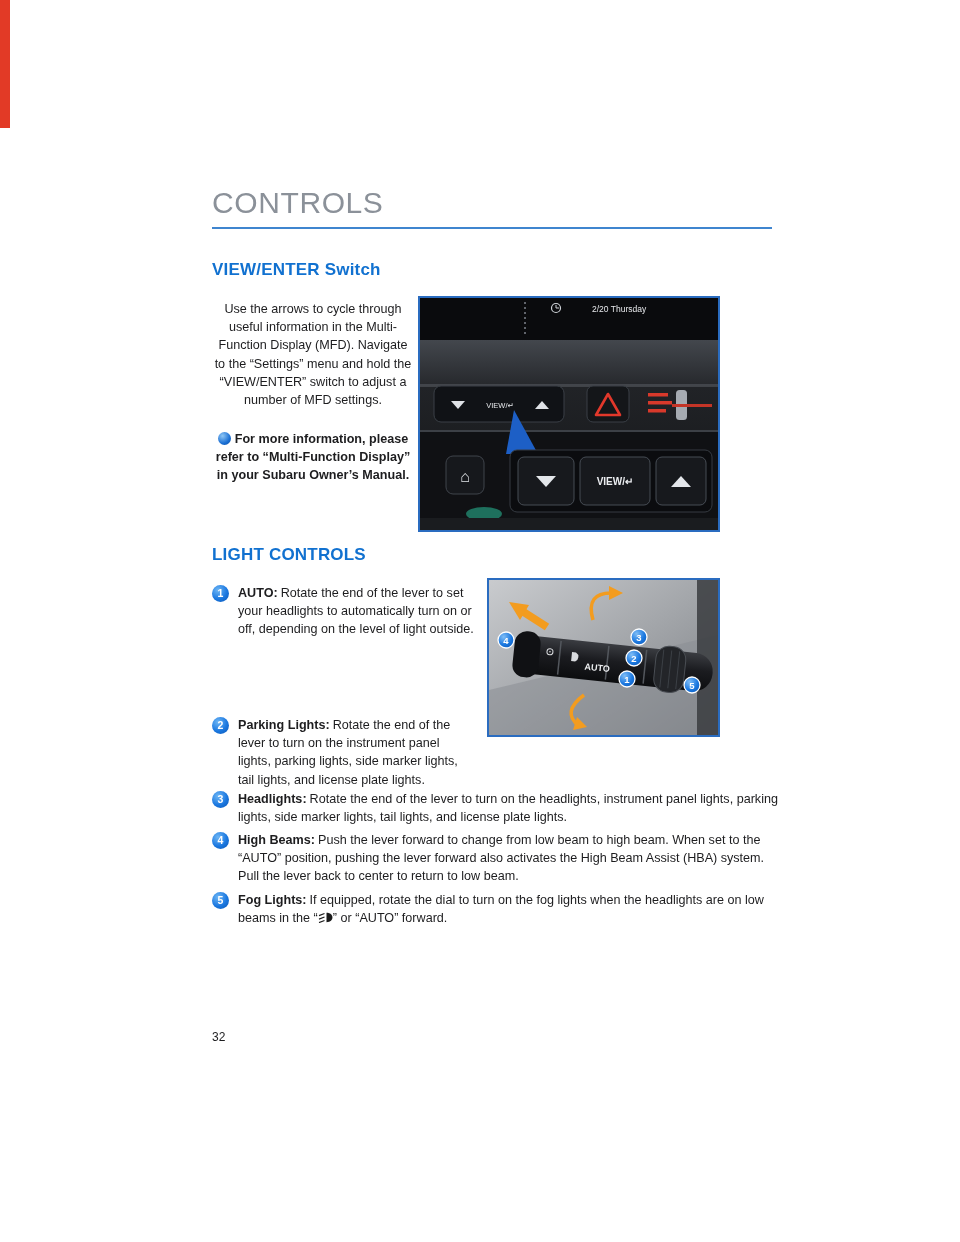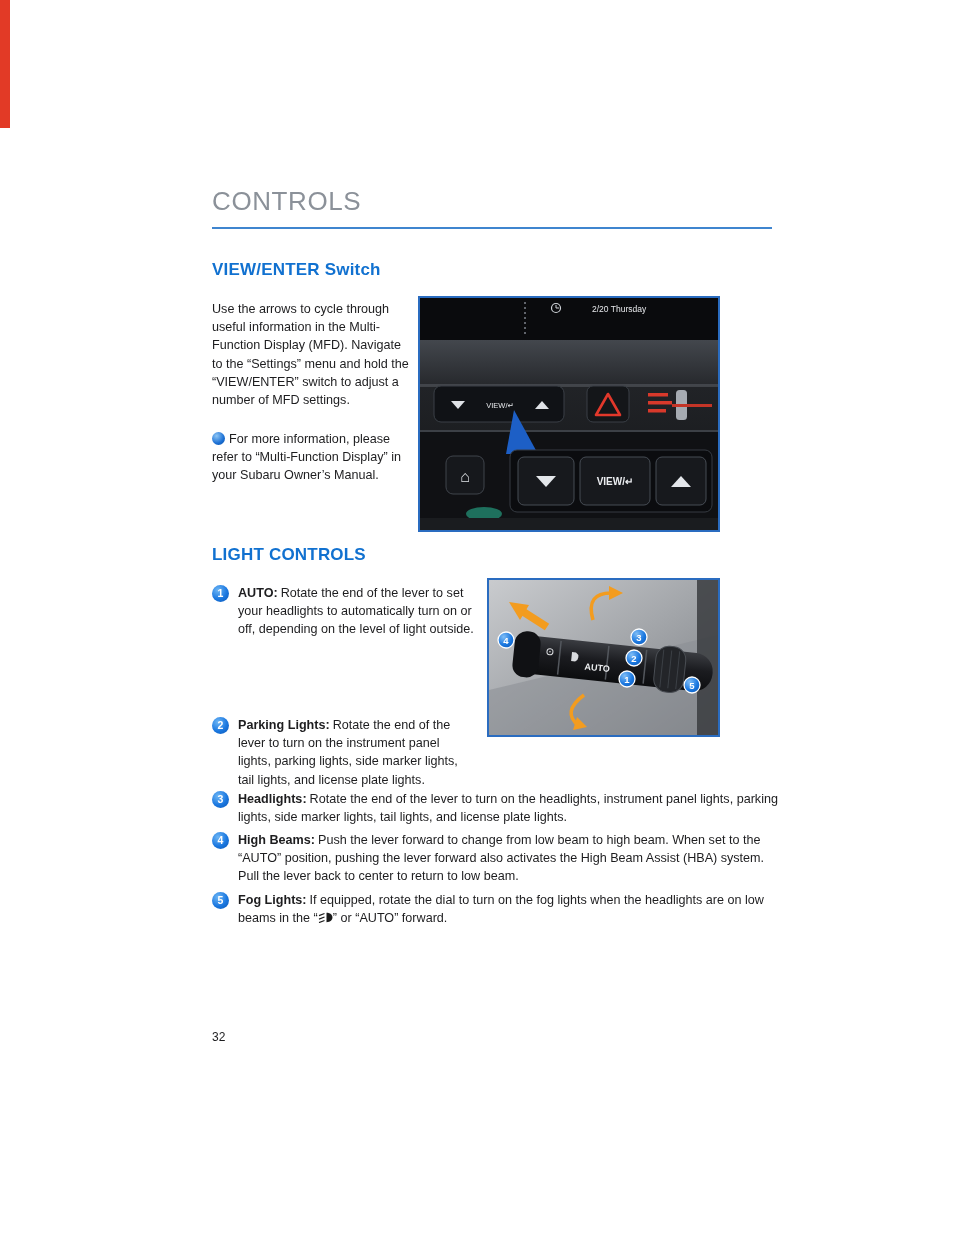--- a/index.html
+++ b/index.html
@@ -2,31 +2,31 @@
 <html><head>
 <meta charset="utf-8">
 <style>
   * { margin:0; padding:0; box-sizing:border-box; }
   html,body { background:#ffffff; }
   body { font-family:"Liberation Sans", sans-serif; color:#1d1d1f; }
   .page { position:relative; width:960px; height:1242px; background:#ffffff; overflow:hidden; }
 
   .red-tab { position:absolute; left:0; top:0; width:10px; height:128px; background:#e23a26; }
 
-  .page-header { position:absolute; left:212px; top:186px; font-size:26px; font-weight:400;
+  .page-header { position:absolute; left:212px; top:186px; font-size:30px; font-weight:400;
                  color:#8b9199; letter-spacing:0.6px; }
   .header-rule { position:absolute; left:212px; top:227px; width:560px; height:2px; background:#3f85cf; }
 
   .sec-title { position:absolute; color:#1171d0; font-weight:bold; font-size:17px; letter-spacing:0.2px; }
   .ve-title { left:212px; top:260px;text-align:center; }
   .lc-title { left:212px; top:545px; }
 
-  .body-text { font-size:12.6px; line-height:18.2px; color:#1d1d1f; }
+  .body-text { font-size:12.6px; line-height:18.2px; color:#1d1d1f;text-align:center; }
   .ve-para { position:absolute; left:212px; top:300px; width:202px; }
-  .ve-note { position:absolute; left:212px; top:430px; width:202px; }
+  .ve-note { position:absolute; left:212px; top:430px; width:202px;font-weight:bold; }
 
   .globe-icon { display:inline-block; width:13px; height:13px; border-radius:50%;
     background:radial-gradient(circle at 35% 30%, #8ec6f5, #1a6fd4 60%, #0b4fa0);
     vertical-align:-2px; margin-right:4px; }
 
   .fig { position:absolute; border:2px solid #2a6cc0; background:#1a1c1f; }
   .fig svg { display:block; }
 
   .lc-item { position:absolute; display:flex; gap:9px; font-size:12.6px; line-height:18.2px; }
   .it1 { left:212px; top:584px; width:262px; }

